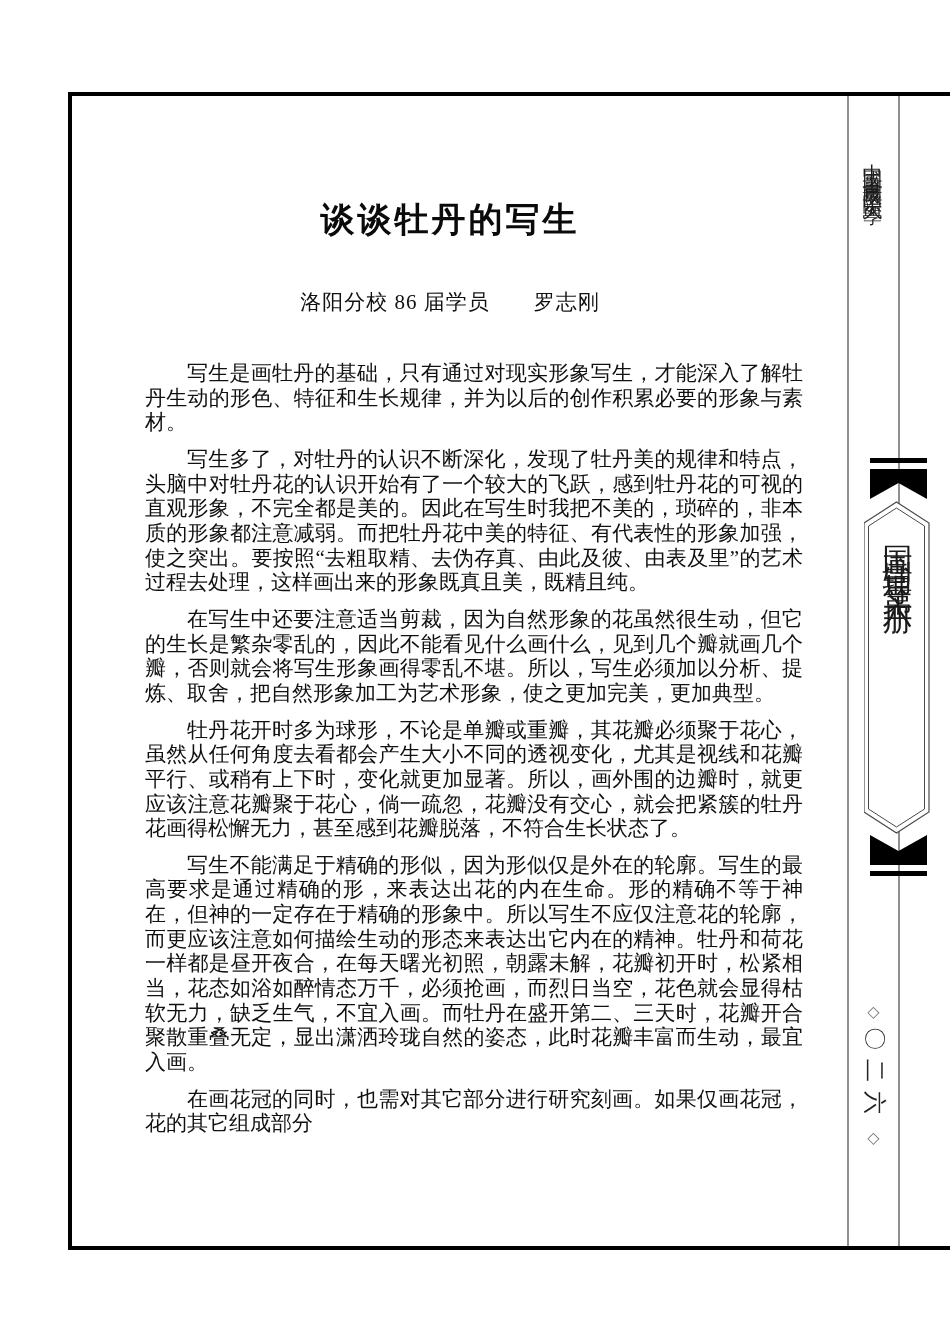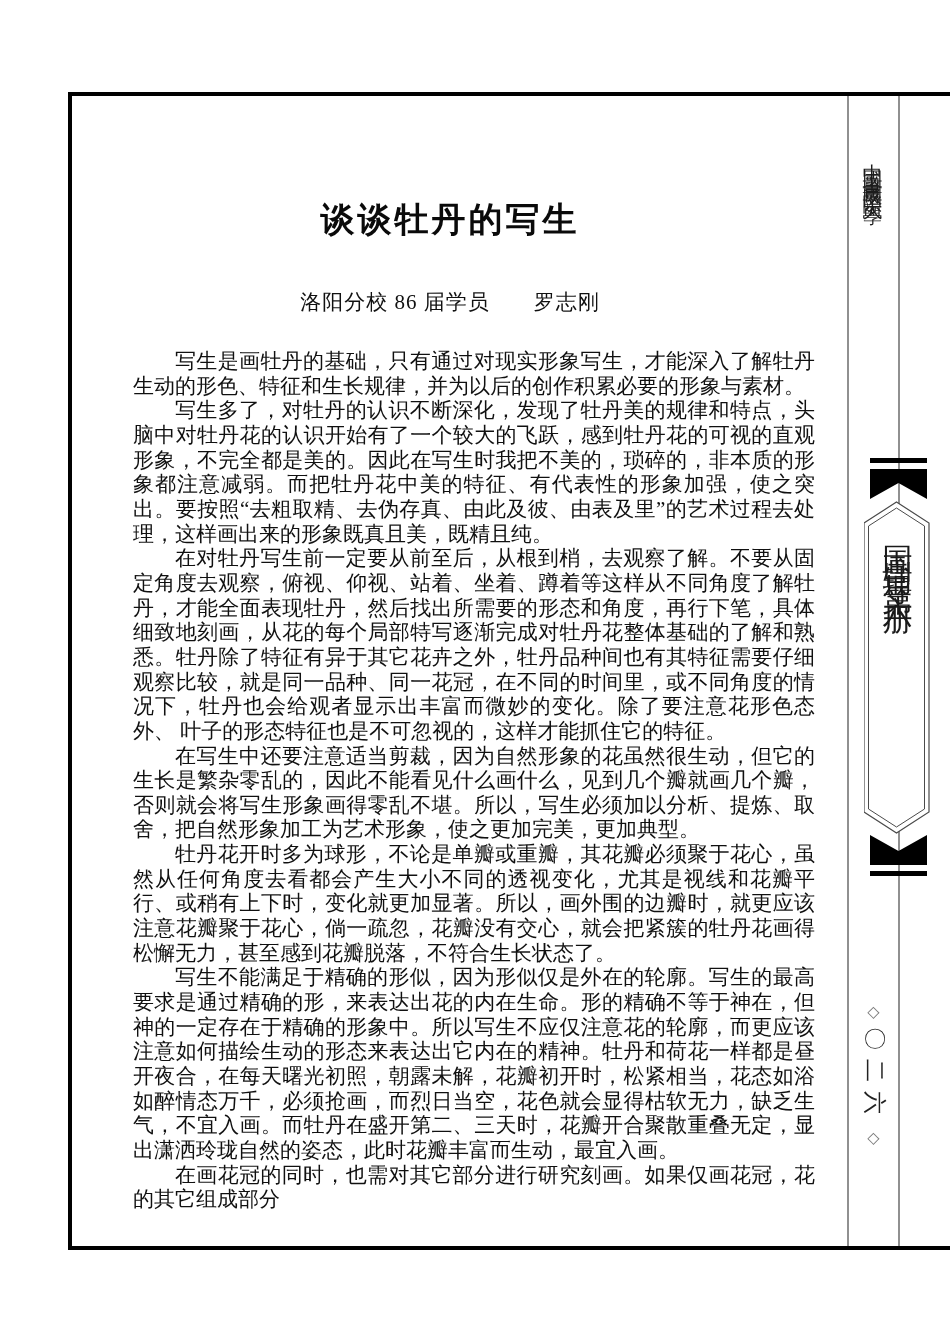--- a/index.html
+++ b/index.html
@@ -26,21 +26,21 @@
     position:absolute; left:0; top:288px; width:100%;
     font-size:21px; letter-spacing:1px; color:#111;
   }
 
   
   .body-text {
     position:absolute; left:133px; top:349px; width:682px;
     font-size:21px; line-height:24.65px; text-align:justify; text-justify:inter-ideograph;
     color:#101010;
   }
-  .body-text p { margin:0; text-indent:2em; }
+  .body-text p { margin:12px; text-indent:2em; }
 
   
   .institution {
     position:absolute; left:848px; top:148px; width:51px; height:230px;
     display:flex; justify-content:center;
   }
   .institution span {
     writing-mode:vertical-rl; text-orientation:upright;
     font-size:20px; letter-spacing:6px; color:#1c1c1c;
   }
@@ -80,21 +80,20 @@
   <div class="rule rule-2"></div>
 
   <div class="headings">
     <h1 class="title">谈谈牡丹的写生</h1>
     <div class="byline">洛阳分校 86 届学员　　罗志刚</div>
   </div>
 
   <div class="body-text">
     <p>写生是画牡丹的基础，只有通过对现实形象写生，才能深入了解牡丹生动的形色、特征和生长规律，并为以后的创作积累必要的形象与素材。</p>
     <p>写生多了，对牡丹的认识不断深化，发现了牡丹美的规律和特点，头脑中对牡丹花的认识开始有了一个较大的飞跃，感到牡丹花的可视的直观形象，不完全都是美的。因此在写生时我把不美的，琐碎的，非本质的形象都注意减弱。而把牡丹花中美的特征、有代表性的形象加强，使之突出。要按照“去粗取精、去伪存真、由此及彼、由表及里”的艺术过程去处理，这样画出来的形象既真且美，既精且纯。</p>
-    <p>在对牡丹写生前一定要从前至后，从根到梢，去观察了解。不要从固定角度去观察，俯视、仰视、站着、坐着、蹲着等这样从不同角度了解牡丹，才能全面表现牡丹，然后找出所需要的形态和角度，再行下笔，具体细致地刻画，从花的每个局部特写逐渐完成对牡丹花整体基础的了解和熟悉。牡丹除了特征有异于其它花卉之外，牡丹品种间也有其特征需要仔细观察比较，就是同一品种、同一花冠，在不同的时间里，或不同角度的情况下，牡丹也会给观者显示出丰富而微妙的变化。除了要注意花形色态外、 叶子的形态特征也是不可忽视的，这样才能抓住它的特征。</p>
     <p>在写生中还要注意适当剪裁，因为自然形象的花虽然很生动，但它的生长是繁杂零乱的，因此不能看见什么画什么，见到几个瓣就画几个瓣，否则就会将写生形象画得零乱不堪。所以，写生必须加以分析、提炼、取舍，把自然形象加工为艺术形象，使之更加完美，更加典型。</p>
     <p>牡丹花开时多为球形，不论是单瓣或重瓣，其花瓣必须聚于花心，虽然从任何角度去看都会产生大小不同的透视变化，尤其是视线和花瓣平行、或稍有上下时，变化就更加显著。所以，画外围的边瓣时，就更应该注意花瓣聚于花心，倘一疏忽，花瓣没有交心，就会把紧簇的牡丹花画得松懈无力，甚至感到花瓣脱落，不符合生长状态了。</p>
     <p>写生不能满足于精确的形似，因为形似仅是外在的轮廓。写生的最高要求是通过精确的形，来表达出花的内在生命。形的精确不等于神在，但神的一定存在于精确的形象中。所以写生不应仅注意花的轮廓，而更应该注意如何描绘生动的形态来表达出它内在的精神。牡丹和荷花一样都是昼开夜合，在每天曙光初照，朝露未解，花瓣初开时，松紧相当，花态如浴如醉情态万千，必须抢画，而烈日当空，花色就会显得枯软无力，缺乏生气，不宜入画。而牡丹在盛开第二、三天时，花瓣开合聚散重叠无定，显出潇洒玲珑自然的姿态，此时花瓣丰富而生动，最宜入画。</p>
     <p>在画花冠的同时，也需对其它部分进行研究刻画。如果仅画花冠，花的其它组成部分</p>
   </div>
 
   <div class="institution">
     <span>中國書畫國際大學</span>
   </div>
 

